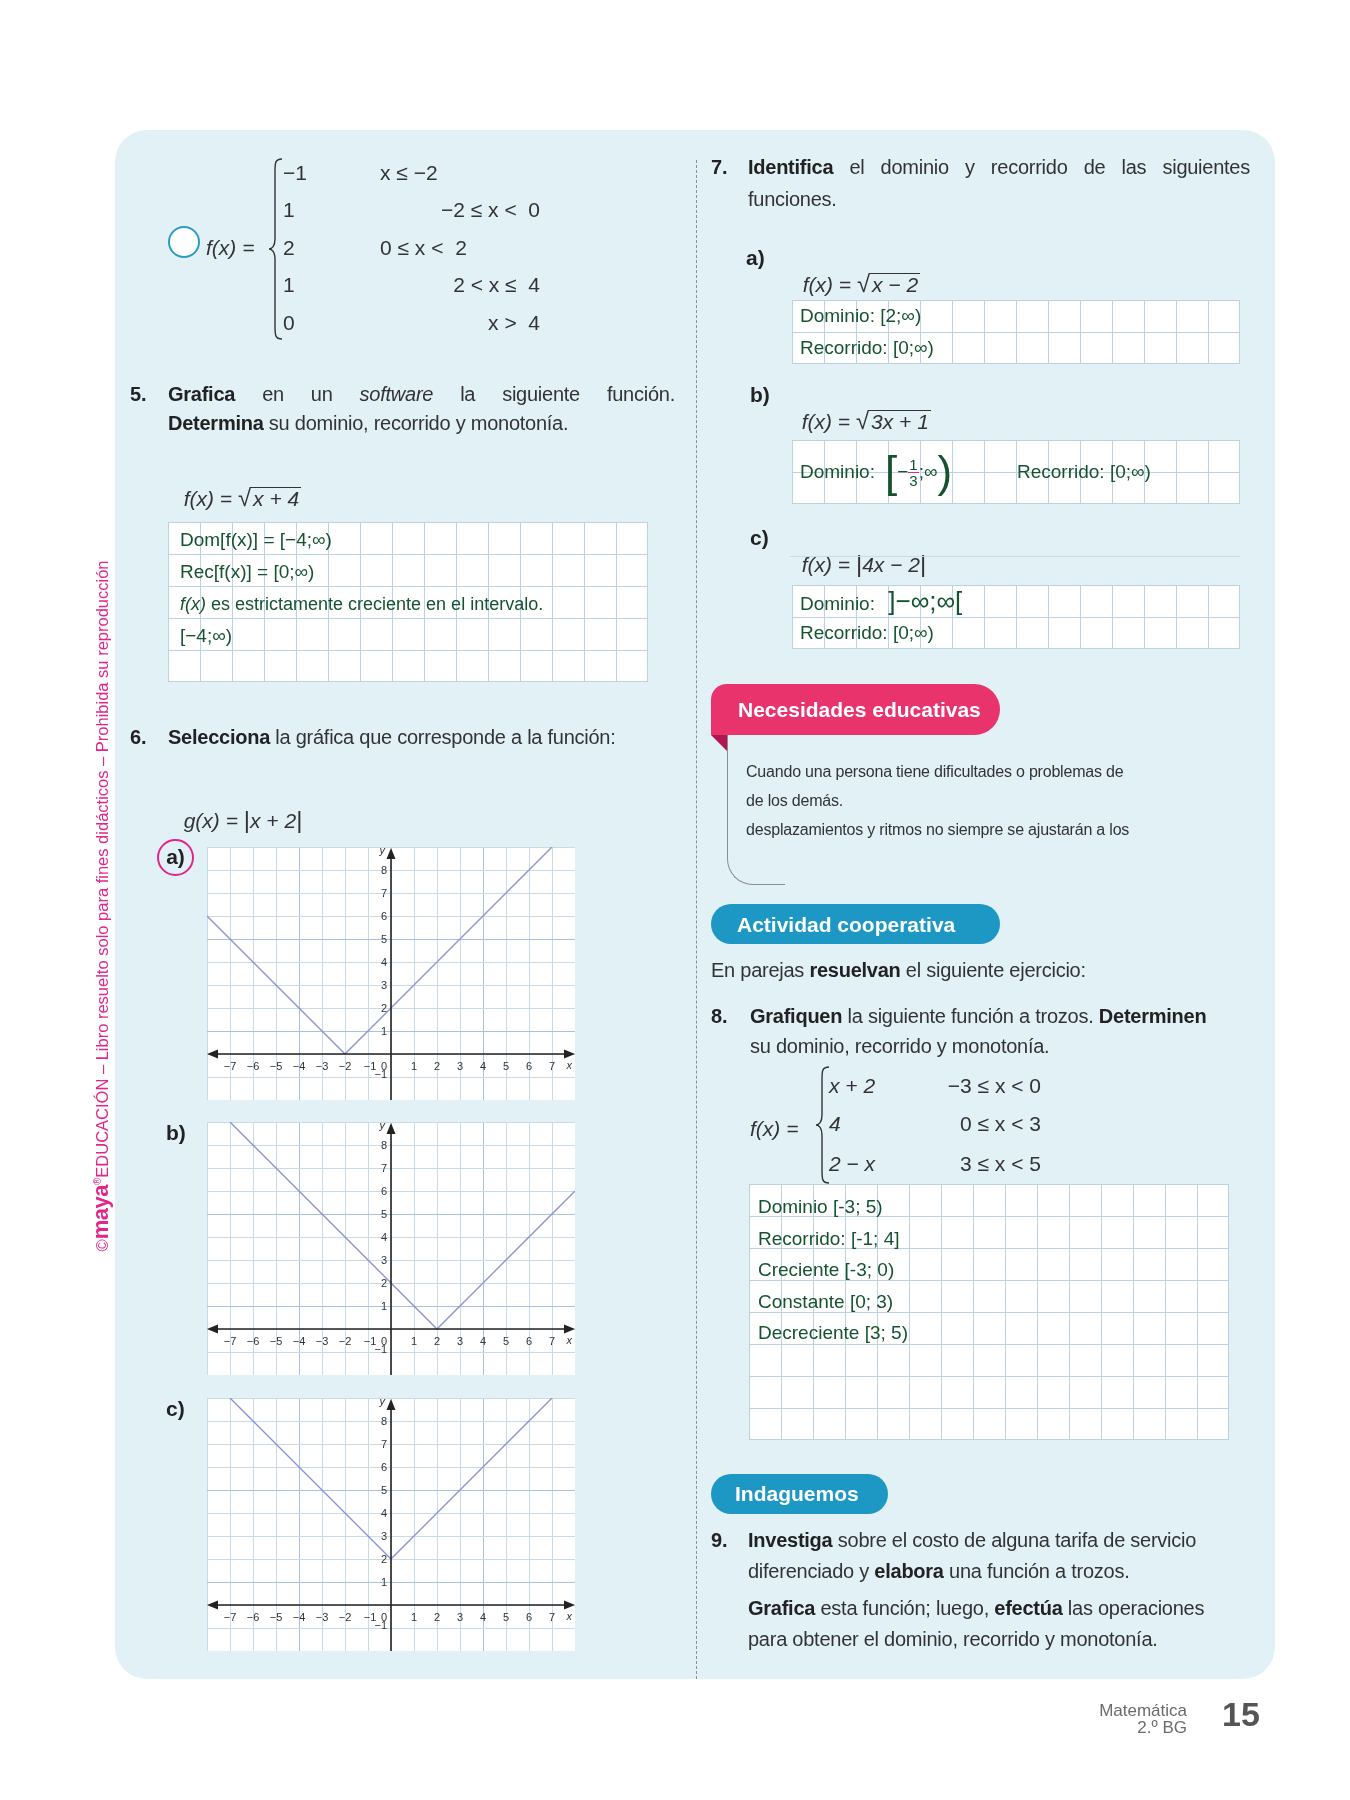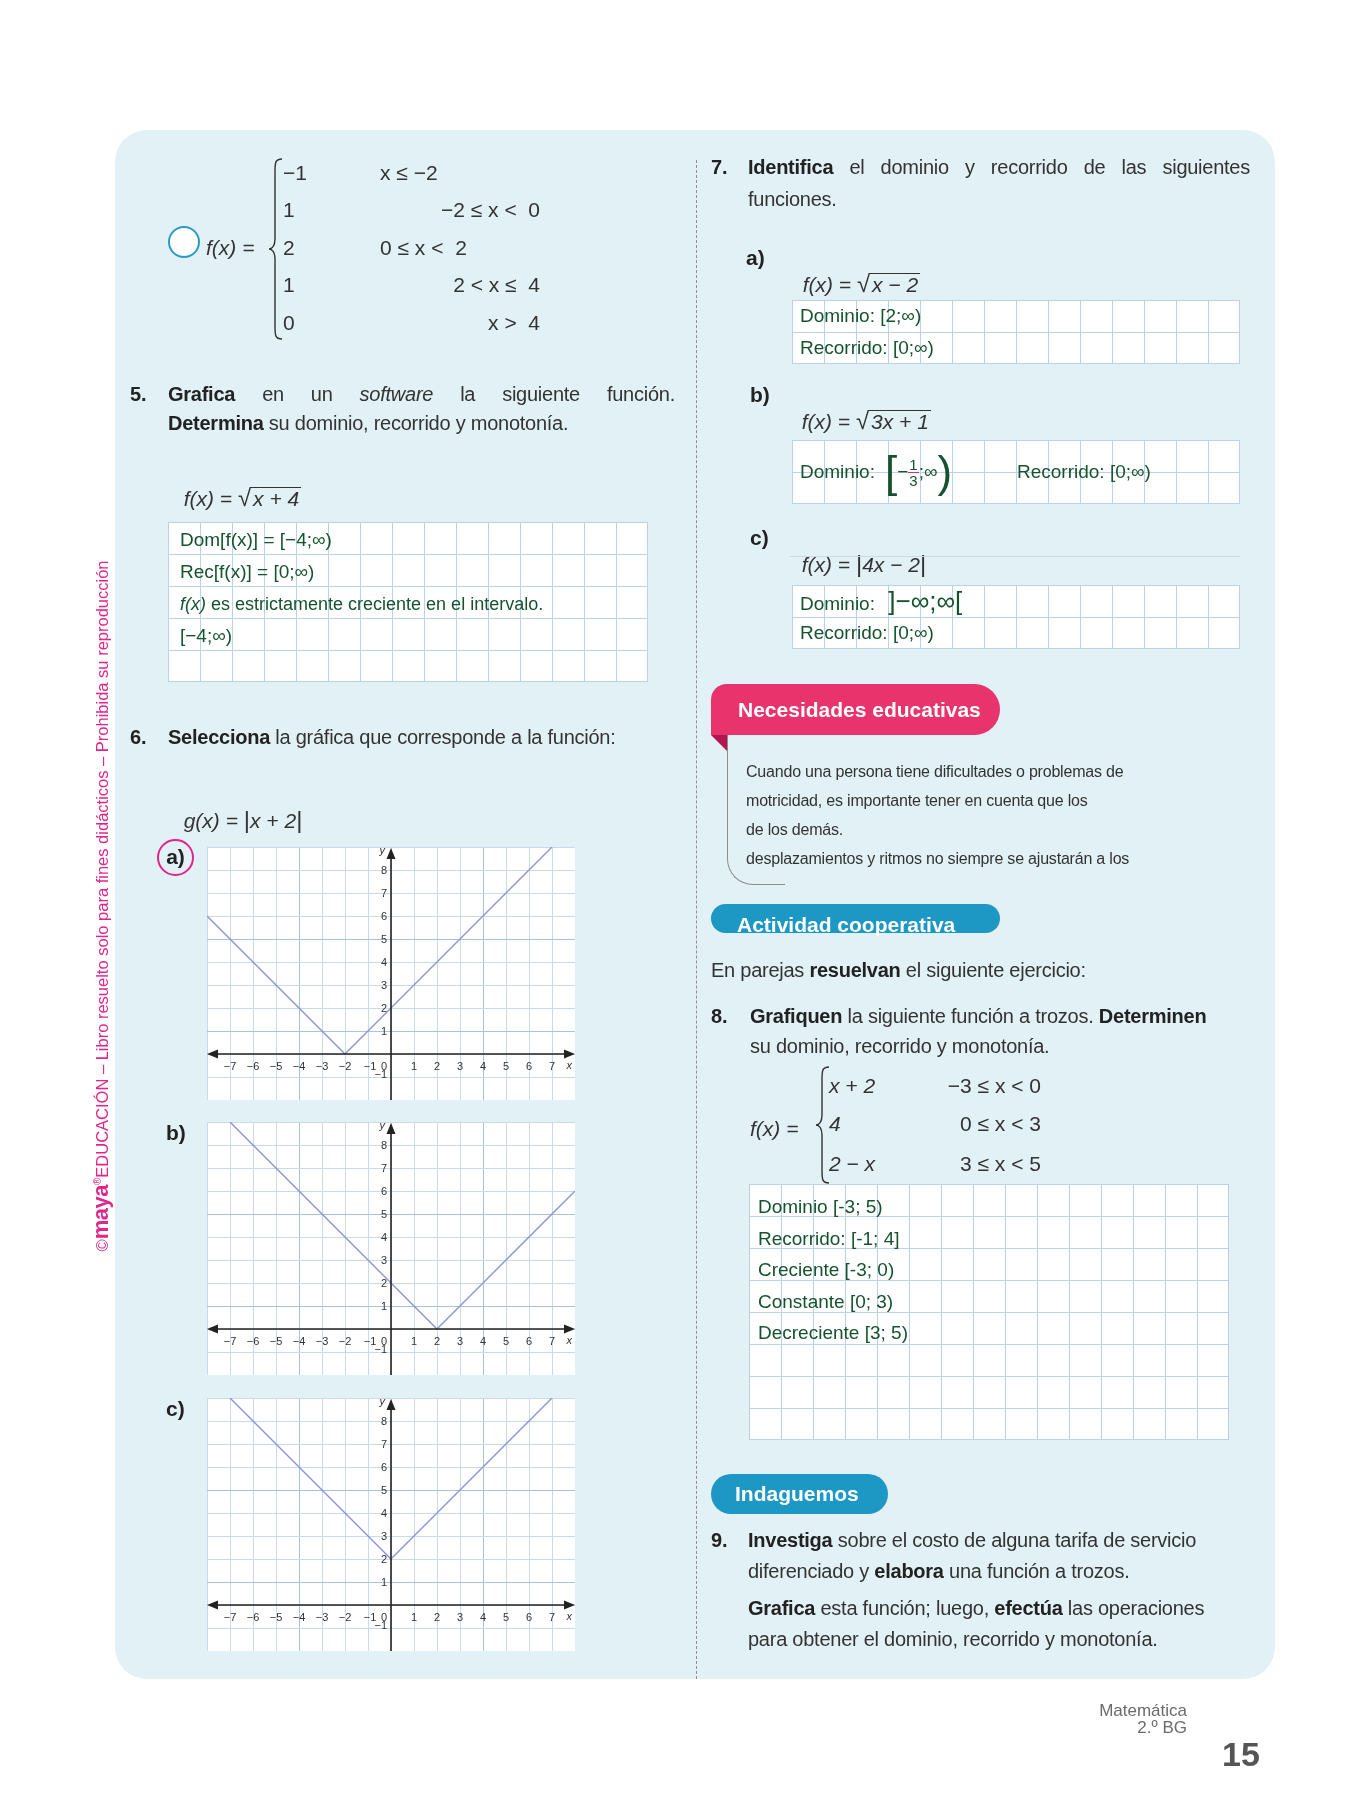--- a/index.html
+++ b/index.html
@@ -35,21 +35,21 @@
   .tag-pink { left:711px; top:684px; width:289px; height:51px; background:#e8336d; border-radius:16px 26px 26px 0;
               color:#fff; font-weight:bold; font-size:21px; line-height:51px; padding-left:27px; box-sizing:border-box; }
   .fold { left:711px; top:735px; width:0; height:0; border-top:16px solid #b3154e; border-left:16px solid transparent; }
   .tip-line { left:727px; top:735px; width:57px; height:149px; border-left:1.5px solid #8c8c8c;
               border-bottom:1.5px solid #8c8c8c; border-bottom-left-radius:26px; }
   .tip-text { left:746px; top:757px; font-size:16px; line-height:29px; white-space:nowrap; letter-spacing:-0.2px; }
   .tag-blue { background:#1d97c3; color:#fff; font-weight:bold; font-size:21px; box-sizing:border-box; }
   .frac { display:inline-flex; flex-direction:column; align-items:center; vertical-align:middle; font-size:15px; line-height:15px; }
   .frac .n { border-bottom:1px solid #e2258a; padding:0 1px; }
   .footer-subject { left:1040px; width:147px; text-align:right; font-size:17px; color:#6b6b6b; line-height:18px; }
-  .footer-page { left:1222px; top:1694px; font-size:34px; font-weight:bold; color:#555; line-height:40px;margin-top:40px; }
+  .footer-page { left:1222px; top:1694px; font-size:34px; font-weight:bold; color:#555; line-height:40px; }
 </style>
 </head>
 <body>
 
 <div class="abs panel"></div>
 <div class="abs divider"></div>
 
 <div class="abs watermark">
   <span>©</span><span class="brand">maya</span><span class="reg">®</span><span>EDUCACIÓN – Libro resuelto solo para fines didácticos – Prohibida su reproducción</span>
 </div>
@@ -358,26 +358,25 @@
   <span>Dominio:</span>
   <span class="big" style="margin-left:8px;">]−∞;∞[</span>
 </div>
 <div class="abs ans" style="left:800px; top:617px;">Recorrido: [0;∞)</div>
 
 <div class="abs tag-pink">Necesidades educativas</div>
 <div class="abs fold"></div>
 <div class="abs tip-line"></div>
 <div class="abs tip-text">
   <div>Cuando una persona tiene dificultades o problemas de</div>
-  <div>motricidad, es importante tener en cuenta que los</div>
   <div>de los demás.</div>
   <div>desplazamientos y ritmos no siempre se ajustarán a los</div>
 </div>
 
-<div class="abs tag-blue" style="left:711px; top:904px; width:289px; height:29px; border-radius:21px; line-height:41px; padding-left:26px;">Actividad cooperativa</div>
+<div class="abs tag-blue" style="left:711px; top:904px; width:289px; height:40px; border-radius:21px; line-height:41px; padding-left:26px;">Actividad cooperativa</div>
 <div class="abs txt" style="left:711px; top:956px;">
   <span>En parejas </span><b>resuelvan</b><span> el siguiente ejercicio:</span>
 </div>
 
 <div class="abs num" style="left:711px; top:1002px;">8.</div>
 <div class="abs txt" style="left:750px; top:1002px;">
   <b>Grafiquen</b><span> la siguiente función a trozos. </span><b>Determinen</b>
 </div>
 <div class="abs txt" style="left:750px; top:1032px;">su dominio, recorrido y monotonía.</div>
 <div class="abs math mi" style="left:750px; top:1116px;">f(x) =</div>

